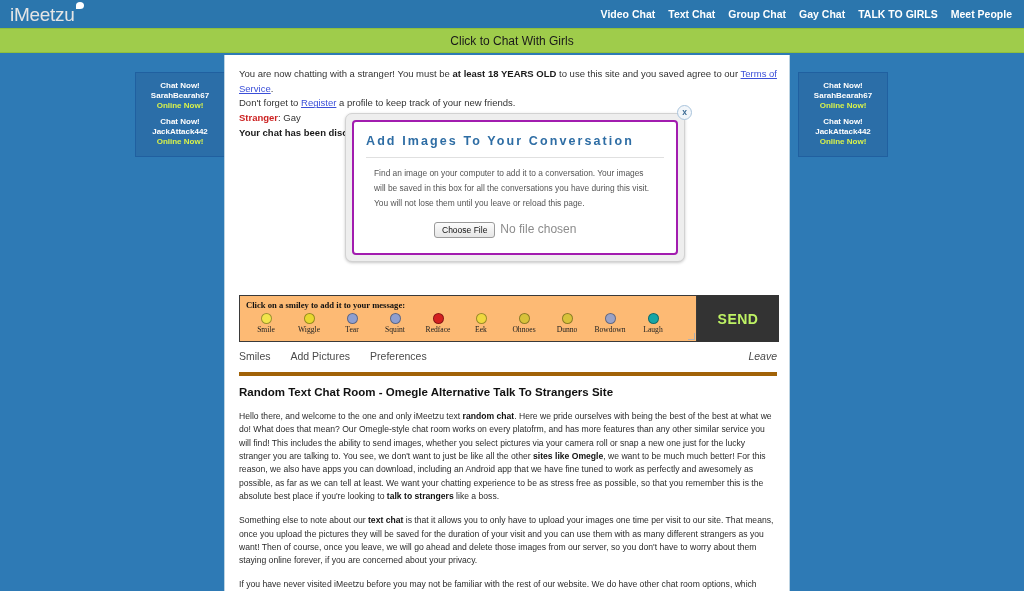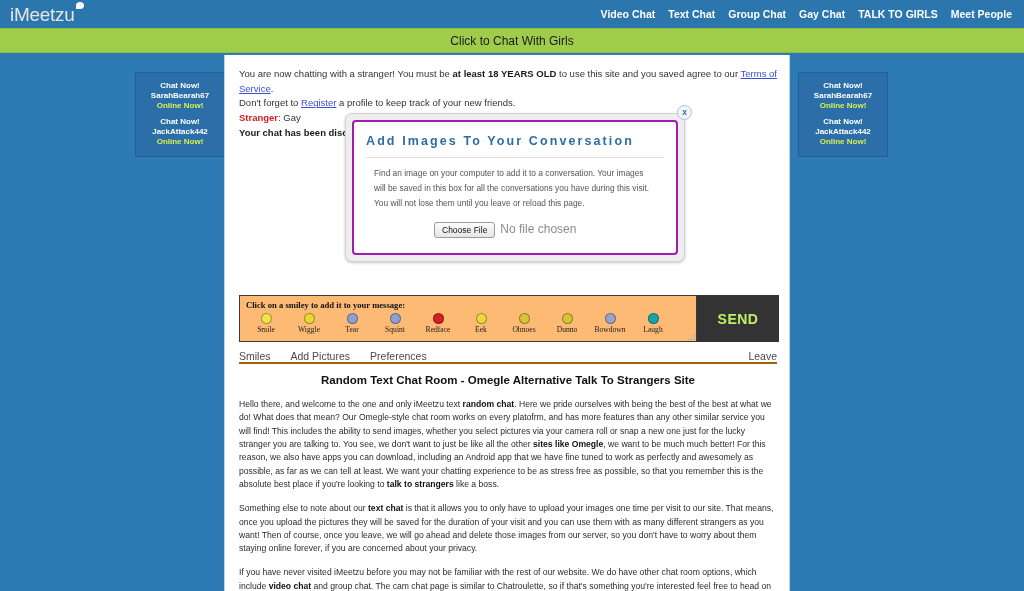--- a/index.html
+++ b/index.html
@@ -229,39 +229,39 @@
     border: none;
     cursor: pointer;
     font-family: "Liberation Sans", sans-serif;
   }
 
   
   .actions {
     display: flex;
     align-items: center;
     margin: 8px 12px 0 14px;
-    border-bottom: 2px solid #a16207;
+    padding-bottom: 10px;
+    border-bottom: 4px solid #a16207;
   }
   .actions a {
     color: #4a4a4a;
     font-size: 10.5px;
     text-decoration: none;
     margin-right: 20px;
   }
   .actions .spacer { flex: 1; }
-  .actions a.leave { margin-right: 0; }
+  .actions a.leave { margin-right: 0; font-style: italic; }
 
   
   .article { padding: 10px 12px 14px 14px; }
   .article h1 {
     margin: 0 0 12px 0;
     font-size: 11.5px;
     font-weight: bold;
     color: #111;
-    text-align: center;
   }
   .article p {
     margin: 0 0 11px 0;
     font-size: 8.6px;
     line-height: 1.55;
     color: #2b2b2b;
     text-align: left;
   }
   .article b { font-weight: bold; color: #111; }
 </style>

